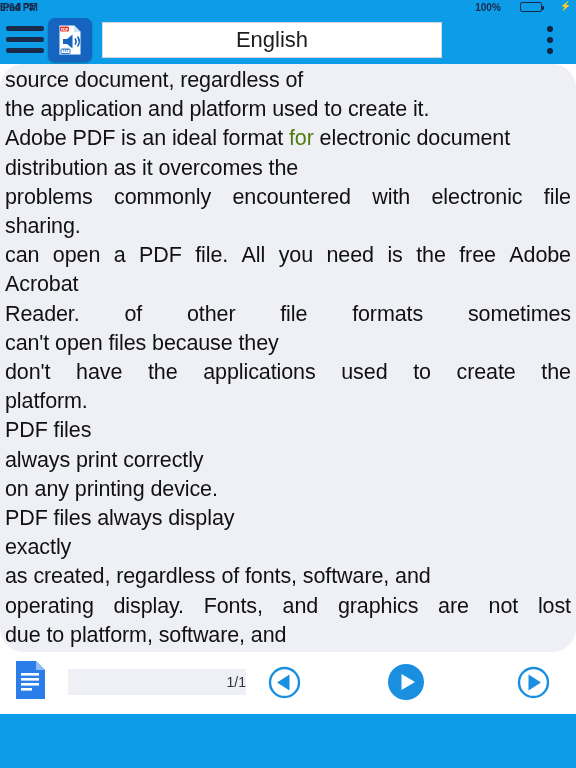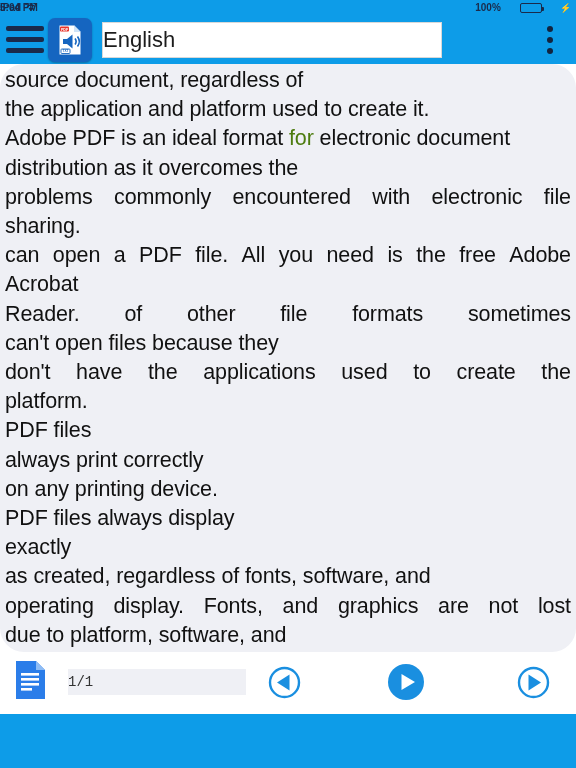--- a/index.html
+++ b/index.html
@@ -14,21 +14,21 @@
   
   .statusbar {
     position:absolute; top:0; left:0; width:576px; height:15px;
     background:#0d9ce8;
     display:flex; align-items:center;
     font-size:10px; font-weight:bold; color:#1a2a4a;
   }
   .sb-left { display:flex; align-items:center; gap:4px; }
   .sb-center { position:absolute; left:0; right:0; text-align:left; }
   .sb-right {
-    position:absolute; right:4px; display:flex; align-items:flex-end; gap:19px;
+    position:absolute; right:4px; display:flex; align-items:flex-start; gap:19px;
   }
   .wifi-icon svg { display:block; }
   .battery {
     width:22px; height:10px; border:1px solid #1a2a4a; border-radius:2px;
     position:relative; padding:1px;
   }
   .battery::after {
     content:""; position:absolute; right:-3px; top:3px;
     width:2px; height:4px; background:#1a2a4a; border-radius:0 1px 1px 0;
   }
@@ -52,21 +52,21 @@
   }
   .app-icon {
     width:44px; height:44px; margin-left:2px;
     background:#1565c0; border-radius:7px;
     display:flex; align-items:center; justify-content:center;
     box-shadow:0 1px 2px rgba(0,0,0,.3);
   }
   .title-field {
     flex:1; max-width:340px; height:36px; margin-left:10px;
     background:#ffffff; border:1px solid #d8d8d8;
-    display:flex; align-items:center; 
+    display:flex; align-items:center; justify-content:center;
     font-size:22px; color:#1c1c1c;
   }
   .kebab {
     position:absolute; right:17px; top:50%; transform:translateY(-50%);
     display:flex; flex-direction:column; gap:5px; cursor:pointer;
     padding:4px 6px;
   }
   .kebab i { display:block; width:6px; height:6px; border-radius:50%; background:#12243f; }
 
   
@@ -87,22 +87,22 @@
 
   
   .toolbar {
     position:absolute; top:652px; left:0; width:576px; height:60px;
     background:#ffffff; display:flex; align-items:center;
   }
   .tb-doc-icon { width:44px; margin-left:14px; cursor:pointer; }
   .page-field {
     width:178px; height:26px; margin-left:10px;
     background:#eff0f5;
-    display:flex; align-items:center; justify-content:flex-start;
-    font-size:14px; color:#333; cursor:pointer;font-family:Liberation Mono, monospace;
+    display:flex; align-items:center; justify-content:flex-end;
+    font-size:14px; color:#333; cursor:pointer;
   }
   .circ-btn { cursor:pointer; display:flex; align-items:center; justify-content:center; }
   .btn-prev { margin-left:22px; }
   .btn-play { margin-left:86px; }
   .btn-next { margin-left:92px; }
 
   
   .banner {
     position:absolute; top:714px; left:0; width:576px; height:54px;
     background:#0d9ce8;

